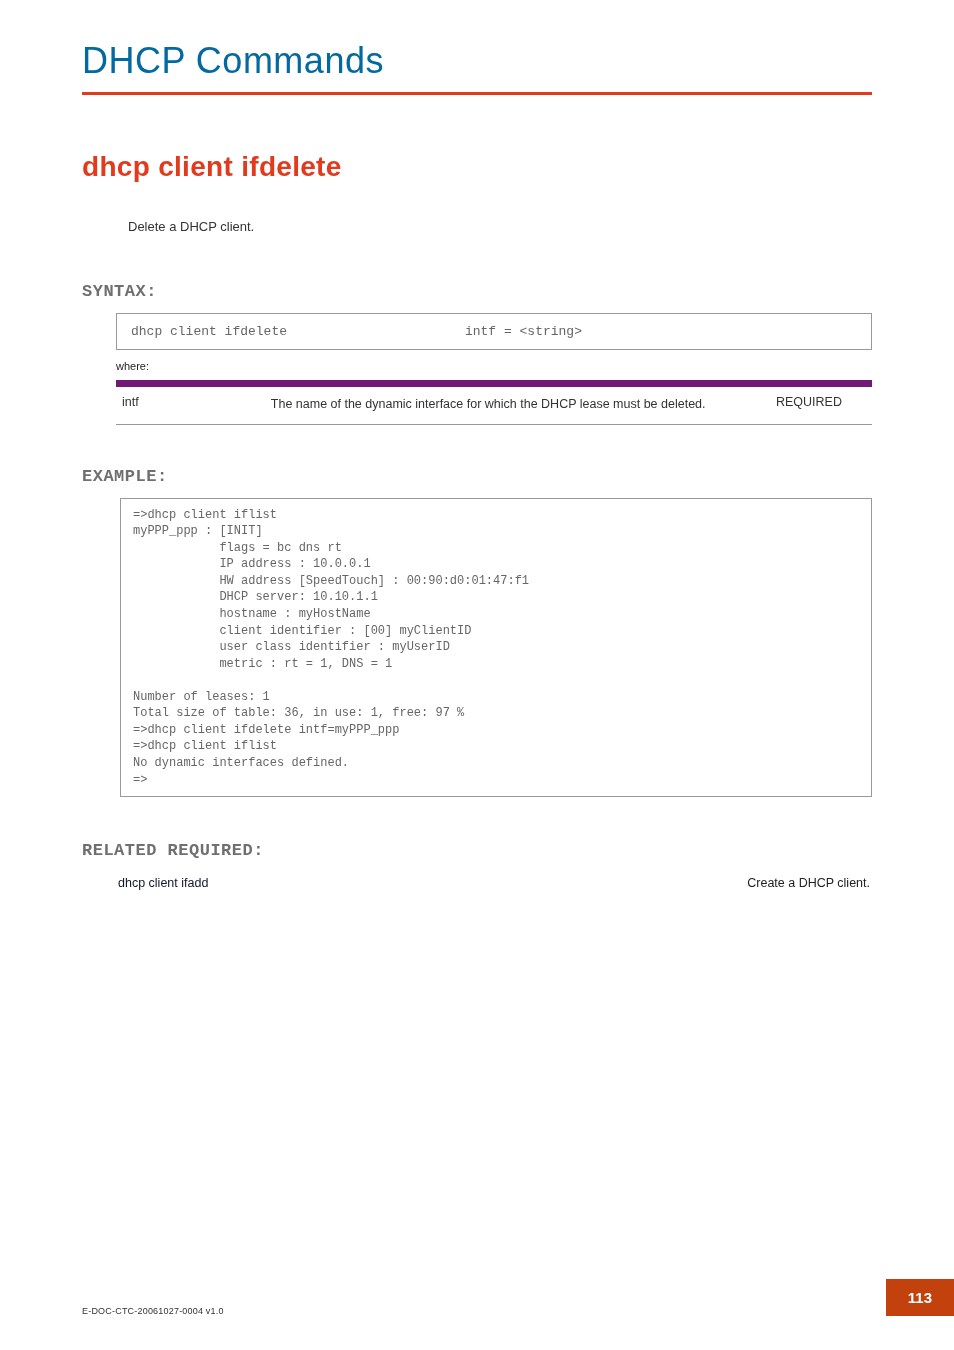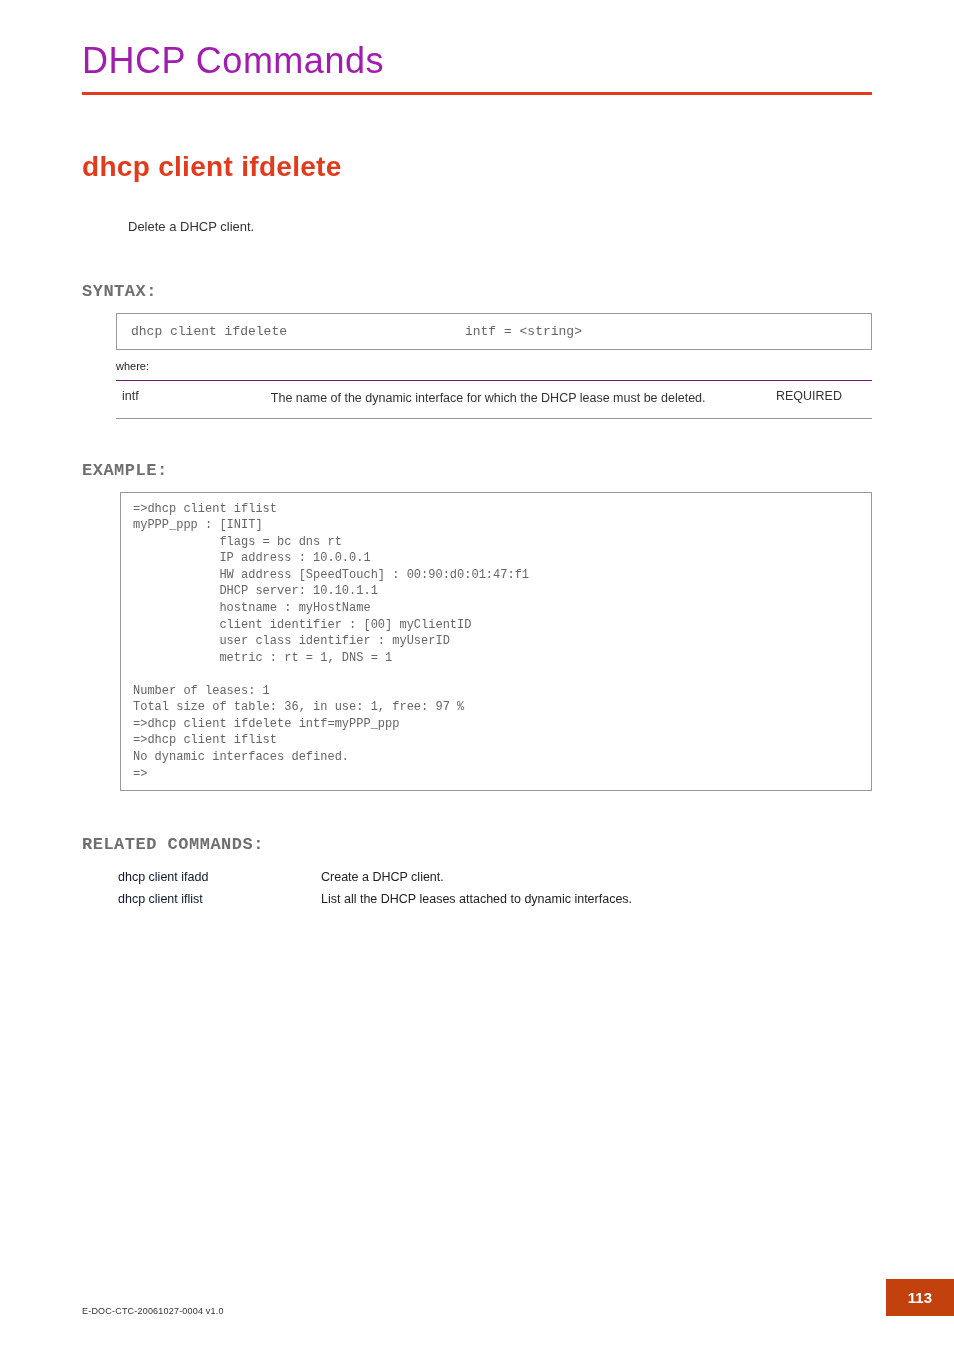--- a/index.html
+++ b/index.html
@@ -10,21 +10,21 @@
     font-family: Arial, Helvetica, sans-serif;
     color: #222;
     position: relative;
     padding: 40px 82px 0 82px;
   }
   .page-head {
     font-family: "Arial Narrow", Arial, sans-serif;
     font-stretch: condensed;
     font-size: 36px;
     font-weight: 400;
-    color: #a21caf;
+    color: #0369a1;
     letter-spacing: 0.5px;
     margin-bottom: 10px;
   }
   .head-rule {
     border: none;
     border-top: 3px solid #e23a1c;
     margin-bottom: 56px;
   }
   .command-title {
     font-family: "Arial Narrow", Arial, sans-serif;
@@ -63,21 +63,21 @@
   .syntax-cmd { flex: 0 0 46%; }
   .syntax-arg { flex: 1; font-family: Liberation Mono, monospace; }
   .where {
     font-size: 11px;
     margin-left: 34px;
     margin-bottom: 8px;
   }
   .param-table {
     margin-left: 34px;
     width: calc(100% - 34px);
-    border-top: 1px solid #701a75;
+    border-top: 7px solid #701a75;
     border-bottom: 1px solid #999;
     padding: 8px 6px 10px 6px;
     display: flex;
     font-size: 12.5px;
     color: #333;
   }
   .param-name { flex: 0 0 20%; }
   .param-desc { flex: 1; padding-right: 20px; line-height: 1.5; }
   .param-req  { flex: 0 0 90px; text-align: left; }
   .gap-after-params { height: 42px; }
@@ -101,20 +101,21 @@
     padding: 4px 2px;
     font-size: 12.5px;
   }
   .related-cmd {
     flex: 0 0 27%;
     color: #0f172a;
   }
   .related-desc {
     flex: 1;
     color: #222;
+    text-align: right;
   }
   .footer {
     position: absolute;
     left: 82px;
     right: 0;
     bottom: 34px;
     display: flex;
     justify-content: space-between;
     align-items: flex-end;
   }
@@ -166,28 +167,24 @@
             user class identifier : myUserID
             metric : rt = 1, DNS = 1
 
 Number of leases: 1
 Total size of table: 36, in use: 1, free: 97 %
 =&gt;dhcp client ifdelete intf=myPPP_ppp
 =&gt;dhcp client iflist
 No dynamic interfaces defined.
 =&gt;</div>
 
-<div class="section-label">RELATED COMMANDS:</div>
+<div class="section-label">RELATED REQUIRED:</div>
 <div class="related-table">
   <div class="related-row">
     <div class="related-cmd">dhcp client ifadd</div>
     <div class="related-desc">Create a DHCP client.</div>
-  </div>
-  <div class="related-row">
-    <div class="related-cmd">dhcp client iflist</div>
-    <div class="related-desc">List all the DHCP leases attached to dynamic interfaces.</div>
   </div>
 </div>
 
 <div class="footer">
   <div class="docid">E-DOC-CTC-20061027-0004 v1.0</div>
   <div class="pagebox">113</div>
 </div>
 
 </body></html>

